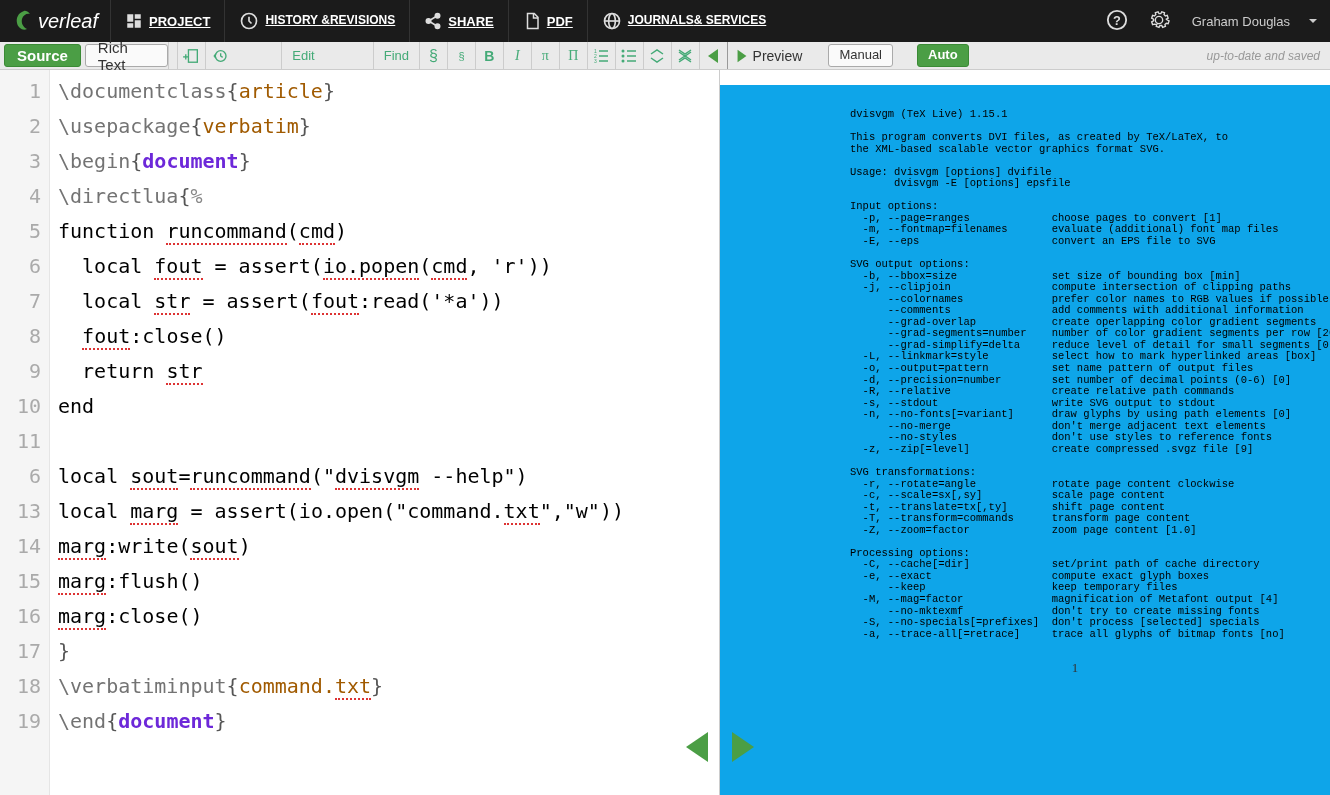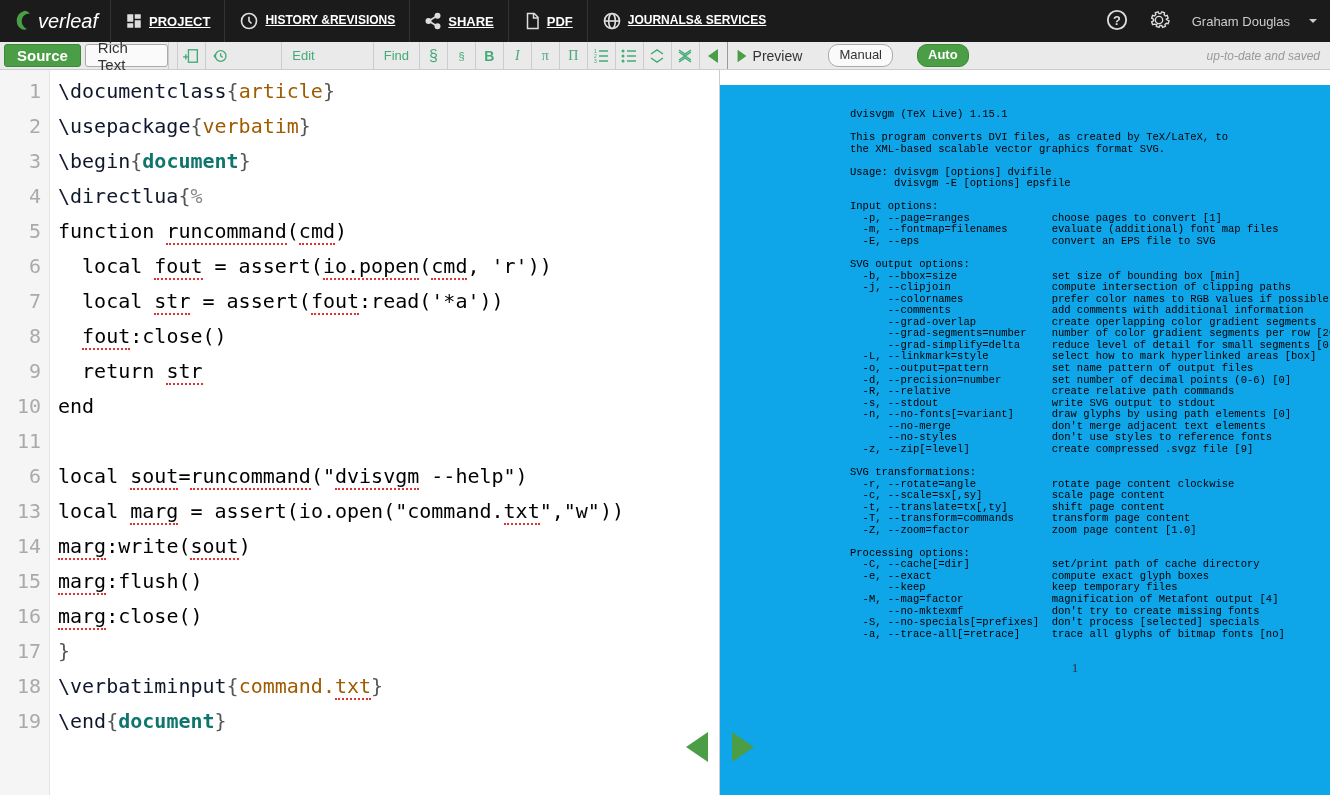--- a/index.html
+++ b/index.html
@@ -21,35 +21,35 @@
   .toolbar-left { display: flex; align-items: stretch; flex: 0 0 720px; border-right: 1px solid #999; }
   .toolbar-right { display: flex; align-items: stretch; flex: 1; gap: 16px; }
   .tab-btn { border: 1px solid #aaa; background: #fafafa; padding: 2px 12px; font-size: 15px; cursor: pointer; display: flex; align-items: center; margin: 2px 0 2px 4px; border-radius: 3px; }
   .tab-btn.active { background: #4b9e45; color: #fff; border-color: #3a8a35; font-weight: bold; }
   .tool-icon { border-left: 1px solid #ccc; width: 30px; display: flex; align-items: center; justify-content: center; cursor: pointer; color: #555; font-size: 14px; }
   .tool-label { border-left: 1px solid #ccc; padding: 0 10px; display: flex; align-items: center; color: #4a7; font-size: 13px; cursor: pointer; margin-left: 48px; }
   .toolbar-gap { width: 10px; border-left: 1px solid #ccc; }
   .tool-arrow-r { margin-left: auto; width: 30px; display: flex; align-items: center; justify-content: center; color: #4b9e45; cursor: pointer; border-left: 1px solid #ccc;}
   .preview-btn { display: flex; align-items: center; padding: 0 6px; cursor: pointer; gap: 3px; }
   .preview-btn svg { fill: #4b9e45; }
-  .btn-sm { border: 1px solid #aaa; background: #fafafa; padding: 2px 10px; margin: 2px 4px; border-radius: 10px; cursor: pointer; font-size: 13px; }
+  .btn-sm { border: 1px solid #aaa; background: #fafafa; padding: 2px 10px; margin: 2px 4px; border-radius: 3px; cursor: pointer; font-size: 13px; }
   .btn-sm.green { background: #4b9e45; color: #fff; border-color: #3a8a35; font-weight: bold; }
   .status-text { margin-left: auto; padding: 0 10px; color: #999; font-style: italic; font-size: 12px; display: flex; align-items: center; }
 
   
   .main { display: flex; height: calc(795px - 42px - 28px); }
   .editor-pane { width: 720px; display: flex; overflow: hidden; background: #fff; position: relative; border-right: 1px solid #ccc;}
   .gutter { width: 50px; background: #f5f5f5; border-right: 1px solid #e5e5e5; text-align: right; padding-right: 8px; color: #aaa; font-family: "Consolas","Monaco",monospace; font-size: 20px; padding-top: 4px;}
   .gutter div { height: 35px; line-height: 35px; }
   .code { flex: 1; padding: 4px 8px; font-family: "Consolas","Monaco",monospace; font-size: 20px; white-space: pre; }
   .code-line { height: 35px; line-height: 35px; }
-  .tok-cmd { color: #0f172a; text-align: right; }
+  .tok-cmd { color: #737373; text-align: right; }
   .tok-braces { color: #555; }
   .tok-arg { color: #a05a00; }
-  .tok-kw { color: #0f766e; font-weight: bold; }
+  .tok-kw { color: #6d28d9; font-weight: bold; }
   .tok-comment { color: #888; }
   .tok-text { color: #000; }
   .tok-op { color: #000; }
   .spellerr { border-bottom: 2px dotted #d33; }
 
   .divider-arrows { position: absolute; left: 710px; top: calc(42px + 28px + 690px); display: flex; gap: 20px; z-index: 5; }
   .big-tri { cursor: pointer; }
 
   .preview-pane { flex: 1; padding: 24px 30px 24px 130px; overflow: auto; background: #0ea5e9; margin-top: 15px; }
   .pdf-text { font-family: "Courier New", monospace; font-size: 10.5px; line-height: 1.1; white-space: pre; color: #000; }

